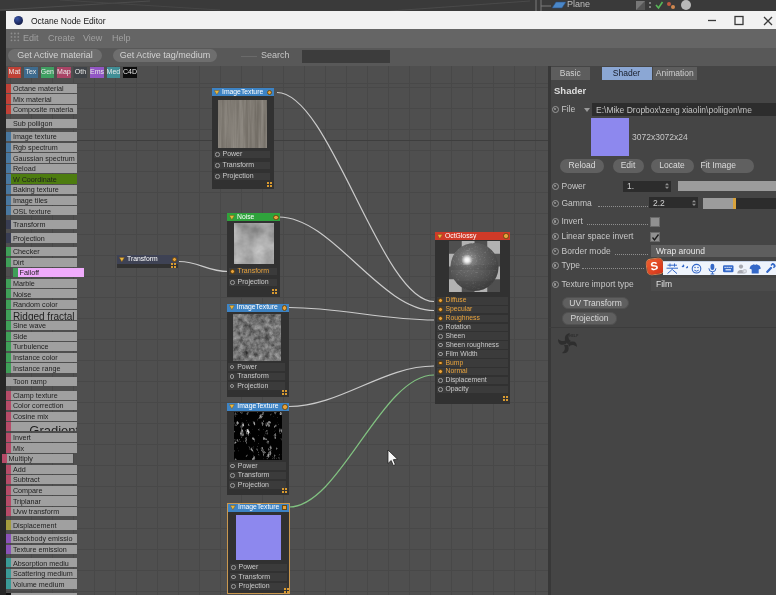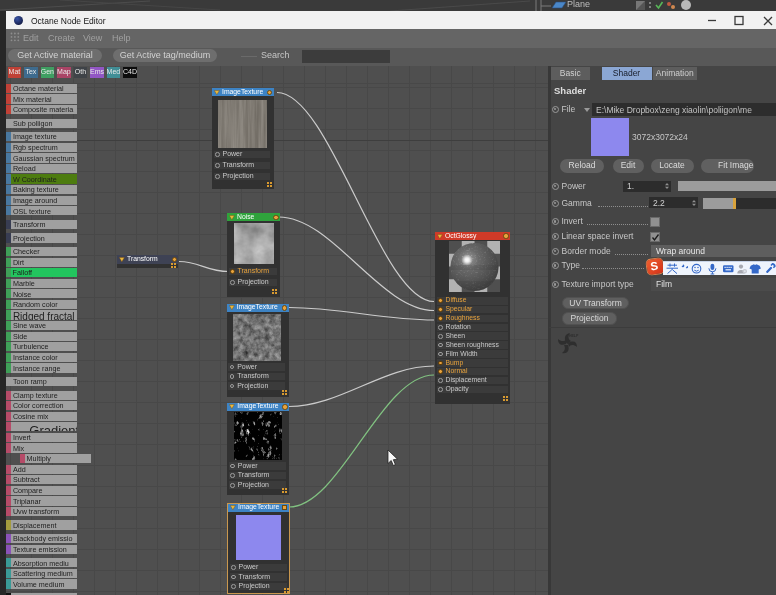--- a/index.html
+++ b/index.html
@@ -426,21 +426,21 @@
 <div class="abs" style="left:6.3px;top:174.4px;width:71.2px;height:9.3px;background:#4d7c0f;overflow:hidden">
     <div class="abs" style="left:0;top:0;width:5px;height:9.3px;background:#49789f"></div>
     <div class="abs" style="left:6.6px;top:0.4px;font-size:7.2px;color:#1d1d1d;white-space:nowrap">W Coordinate</div>
   </div>
 <div class="abs" style="left:6.3px;top:185.0px;width:71.2px;height:9.3px;background:#a0a0a0;overflow:hidden">
     <div class="abs" style="left:0;top:0;width:5px;height:9.3px;background:#49789f"></div>
     <div class="abs" style="left:6.6px;top:0.4px;font-size:7.2px;color:#1d1d1d;white-space:nowrap">Baking texture</div>
   </div>
 <div class="abs" style="left:6.3px;top:195.6px;width:71.2px;height:9.3px;background:#a0a0a0;overflow:hidden">
     <div class="abs" style="left:0;top:0;width:5px;height:9.3px;background:#49789f"></div>
-    <div class="abs" style="left:6.6px;top:0.4px;font-size:7.2px;color:#1d1d1d;white-space:nowrap">Image around</div>
+    <div class="abs" style="left:6.6px;top:0.4px;font-size:7.2px;color:#1d1d1d;white-space:nowrap">Image tiles</div>
   </div>
 <div class="abs" style="left:6.3px;top:206.2px;width:71.2px;height:9.3px;background:#a0a0a0;overflow:hidden">
     <div class="abs" style="left:0;top:0;width:5px;height:9.3px;background:#49789f"></div>
     <div class="abs" style="left:6.6px;top:0.4px;font-size:7.2px;color:#1d1d1d;white-space:nowrap">OSL texture</div>
   </div>
 <div class="abs" style="left:6.3px;top:219.8px;width:71.2px;height:9.3px;background:#a0a0a0;overflow:hidden">
     <div class="abs" style="left:0;top:0;width:5px;height:9.3px;background:#383d52"></div>
     <div class="abs" style="left:6.6px;top:0.4px;font-size:7.2px;color:#1d1d1d;white-space:nowrap">Transform</div>
   </div>
 <div class="abs" style="left:6.3px;top:233.3px;width:71.2px;height:9.3px;background:#a0a0a0;overflow:hidden">
@@ -448,21 +448,21 @@
     <div class="abs" style="left:6.6px;top:0.4px;font-size:7.2px;color:#1d1d1d;white-space:nowrap">Projection</div>
   </div>
 <div class="abs" style="left:6.3px;top:246.9px;width:71.2px;height:9.3px;background:#a0a0a0;overflow:hidden">
     <div class="abs" style="left:0;top:0;width:5px;height:9.3px;background:#3f9f58"></div>
     <div class="abs" style="left:6.6px;top:0.4px;font-size:7.2px;color:#1d1d1d;white-space:nowrap">Checker</div>
   </div>
 <div class="abs" style="left:6.3px;top:257.5px;width:71.2px;height:9.3px;background:#a0a0a0;overflow:hidden">
     <div class="abs" style="left:0;top:0;width:5px;height:9.3px;background:#3f9f58"></div>
     <div class="abs" style="left:6.6px;top:0.4px;font-size:7.2px;color:#1d1d1d;white-space:nowrap">Dirt</div>
   </div>
-<div class="abs" style="left:6px;top:268.1px;width:71.2px;height:9.3px;background:#22c55e;overflow:hidden">
+<div class="abs" style="left:13px;top:268.1px;width:71.2px;height:9.3px;background:#f0abfc;overflow:hidden">
     <div class="abs" style="left:0;top:0;width:5px;height:9.3px;background:#3f9f58"></div>
     <div class="abs" style="left:6.6px;top:0.4px;font-size:7.2px;color:#1d1d1d;white-space:nowrap">Falloff</div>
   </div>
 <div class="abs" style="left:6.3px;top:278.7px;width:71.2px;height:9.3px;background:#a0a0a0;overflow:hidden">
     <div class="abs" style="left:0;top:0;width:5px;height:9.3px;background:#3f9f58"></div>
     <div class="abs" style="left:6.6px;top:0.4px;font-size:7.2px;color:#1d1d1d;white-space:nowrap">Marble</div>
   </div>
 <div class="abs" style="left:6.3px;top:289.2px;width:71.2px;height:9.3px;background:#a0a0a0;overflow:hidden">
     <div class="abs" style="left:0;top:0;width:5px;height:9.3px;background:#3f9f58"></div>
     <div class="abs" style="left:6.6px;top:0.4px;font-size:7.2px;color:#1d1d1d;white-space:nowrap">Noise</div>
@@ -515,21 +515,21 @@
     <div class="abs" style="left:23px;top:0.4px;font-size:13px;color:#1d1d1d;white-space:nowrap">Gradient</div>
   </div>
 <div class="abs" style="left:6.3px;top:432.8px;width:71.2px;height:9.3px;background:#a0a0a0;overflow:hidden">
     <div class="abs" style="left:0;top:0;width:5px;height:9.3px;background:#b64b68"></div>
     <div class="abs" style="left:6.6px;top:0.4px;font-size:7.2px;color:#1d1d1d;white-space:nowrap">Invert</div>
   </div>
 <div class="abs" style="left:6.3px;top:443.4px;width:71.2px;height:9.3px;background:#a0a0a0;overflow:hidden">
     <div class="abs" style="left:0;top:0;width:5px;height:9.3px;background:#b64b68"></div>
     <div class="abs" style="left:6.6px;top:0.4px;font-size:7.2px;color:#1d1d1d;white-space:nowrap">Mix</div>
   </div>
-<div class="abs" style="left:20px;top:453.9px;width:71.2px;height:9.3px;background:#a0a0a0;overflow:hidden">
+<div class="abs" style="left:2px;top:453.9px;width:71.2px;height:9.3px;background:#a0a0a0;overflow:hidden">
     <div class="abs" style="left:0;top:0;width:5px;height:9.3px;background:#b64b68"></div>
     <div class="abs" style="left:6.6px;top:0.4px;font-size:7.2px;color:#1d1d1d;white-space:nowrap">Multiply</div>
   </div>
 <div class="abs" style="left:6.3px;top:464.5px;width:71.2px;height:9.3px;background:#a0a0a0;overflow:hidden">
     <div class="abs" style="left:0;top:0;width:5px;height:9.3px;background:#b64b68"></div>
     <div class="abs" style="left:6.6px;top:0.4px;font-size:7.2px;color:#1d1d1d;white-space:nowrap">Add</div>
   </div>
 <div class="abs" style="left:6.3px;top:475.1px;width:71.2px;height:9.3px;background:#a0a0a0;overflow:hidden">
     <div class="abs" style="left:0;top:0;width:5px;height:9.3px;background:#b64b68"></div>
     <div class="abs" style="left:6.6px;top:0.4px;font-size:7.2px;color:#1d1d1d;white-space:nowrap">Subtract</div>
@@ -588,21 +588,21 @@
     <polygon points="0,0 6,0 3,4" fill="#9a9a9a"></polygon>
   </svg>
 <div class="abs" style="left:592px;top:102.5px;width:184px;height:13.5px;background:#2d2d2d;overflow:hidden">
     <div class="abs" style="left:4px;top:2px;font-size:8.5px;color:#c4c4c4;white-space:nowrap">E:\Mike Dropbox\zeng xiaolin\poliigon\me</div>
   </div>
 <div class="abs" style="left:591px;top:118px;width:38px;height:38px;background:#8d88ee"></div>
 <div class="abs" style="left:632px;top:131.5px;font-size:8.5px;color:#c6c6c6;white-space:nowrap">3072x3072x24</div>
 <div class="abs" style="left:560px;top:158.5px;width:44px;height:14px;background:#606060;border-radius:7px;text-align:center;font-size:8.5px;color:#dcdcdc;line-height:13.5px">Reload</div>
 <div class="abs" style="left:612.5px;top:158.5px;width:31px;height:14px;background:#606060;border-radius:7px;text-align:center;font-size:8.5px;color:#dcdcdc;line-height:13.5px">Edit</div>
 <div class="abs" style="left:650.5px;top:158.5px;width:43px;height:14px;background:#606060;border-radius:7px;text-align:center;font-size:8.5px;color:#dcdcdc;line-height:13.5px">Locate</div>
-<div class="abs" style="left:700.5px;top:158.5px;width:53px;height:14px;background:#606060;border-radius:7px;text-align:right;font-size:8.5px;color:#dcdcdc;line-height:13.5px">Fit Image</div>
+<div class="abs" style="left:700.5px;top:158.5px;width:53px;height:14px;background:#606060;border-radius:7px;text-align:left;font-size:8.5px;color:#dcdcdc;line-height:13.5px">Fit Image</div>
 <div class="abs" style="left:551.5px;top:182.5px;width:7px;height:7px;border-radius:50%;border:1px solid #999">
     <div class="abs" style="left:1.4px;top:1.4px;width:2.2px;height:2.2px;border-radius:50%;background:#999"></div>
   </div>
 <div class="abs" style="left:561.5px;top:180.5px;font-size:8.5px;color:#c8c8c8;white-space:nowrap">Power</div>
 <div class="abs" style="left:623px;top:180.5px;width:48px;height:11px;background:#2c2c2c">
     <div class="abs" style="left:4px;top:0.5px;font-size:8.5px;color:#d0d0d0">1.</div>
     <svg width="4" height="6" style="position:absolute;right:2px;top:2.5px">
       <polygon points="0,2.3 2,0 4,2.3" fill="#909090"></polygon>
       <polygon points="0,3.7 2,6 4,3.7" fill="#909090"></polygon>
     </svg>

